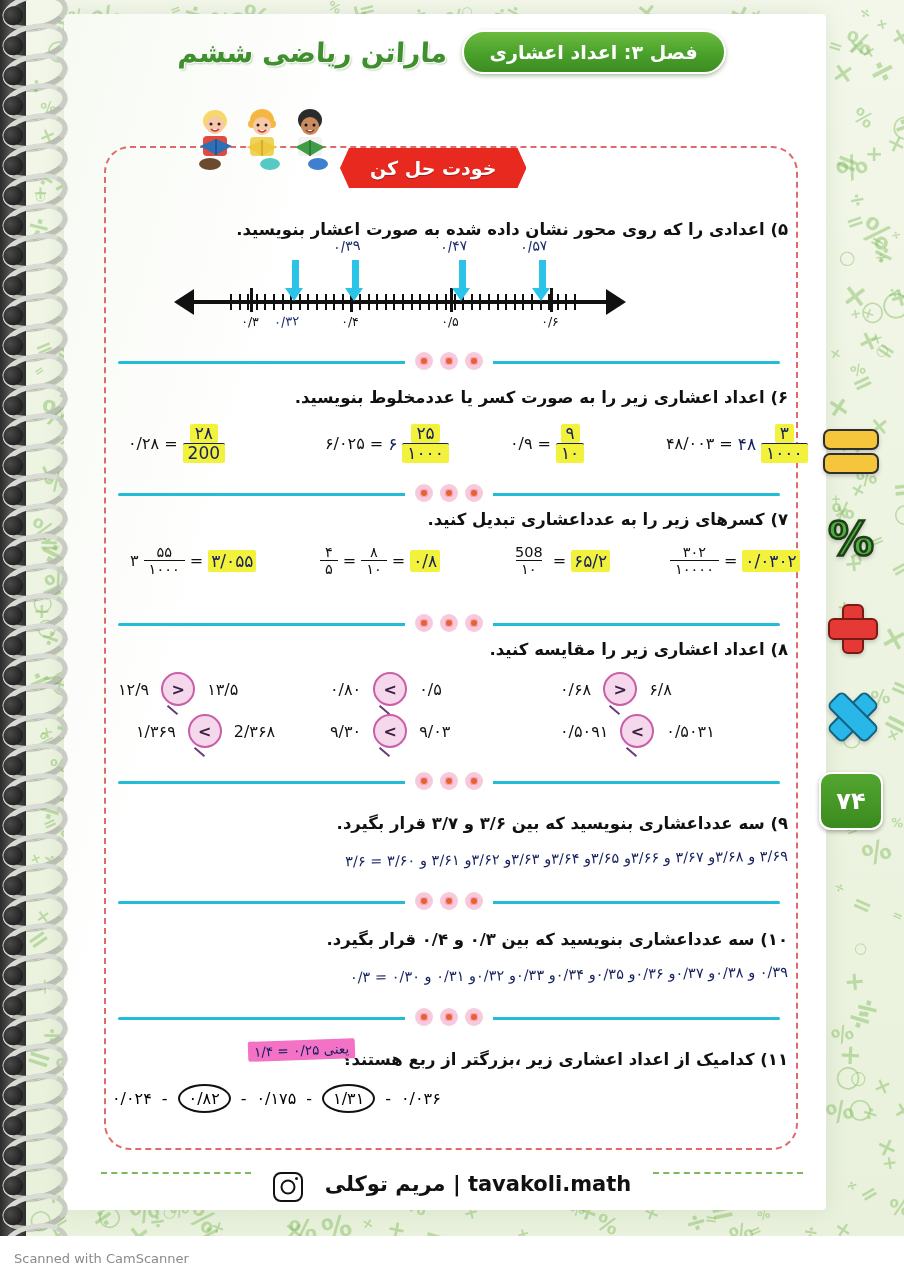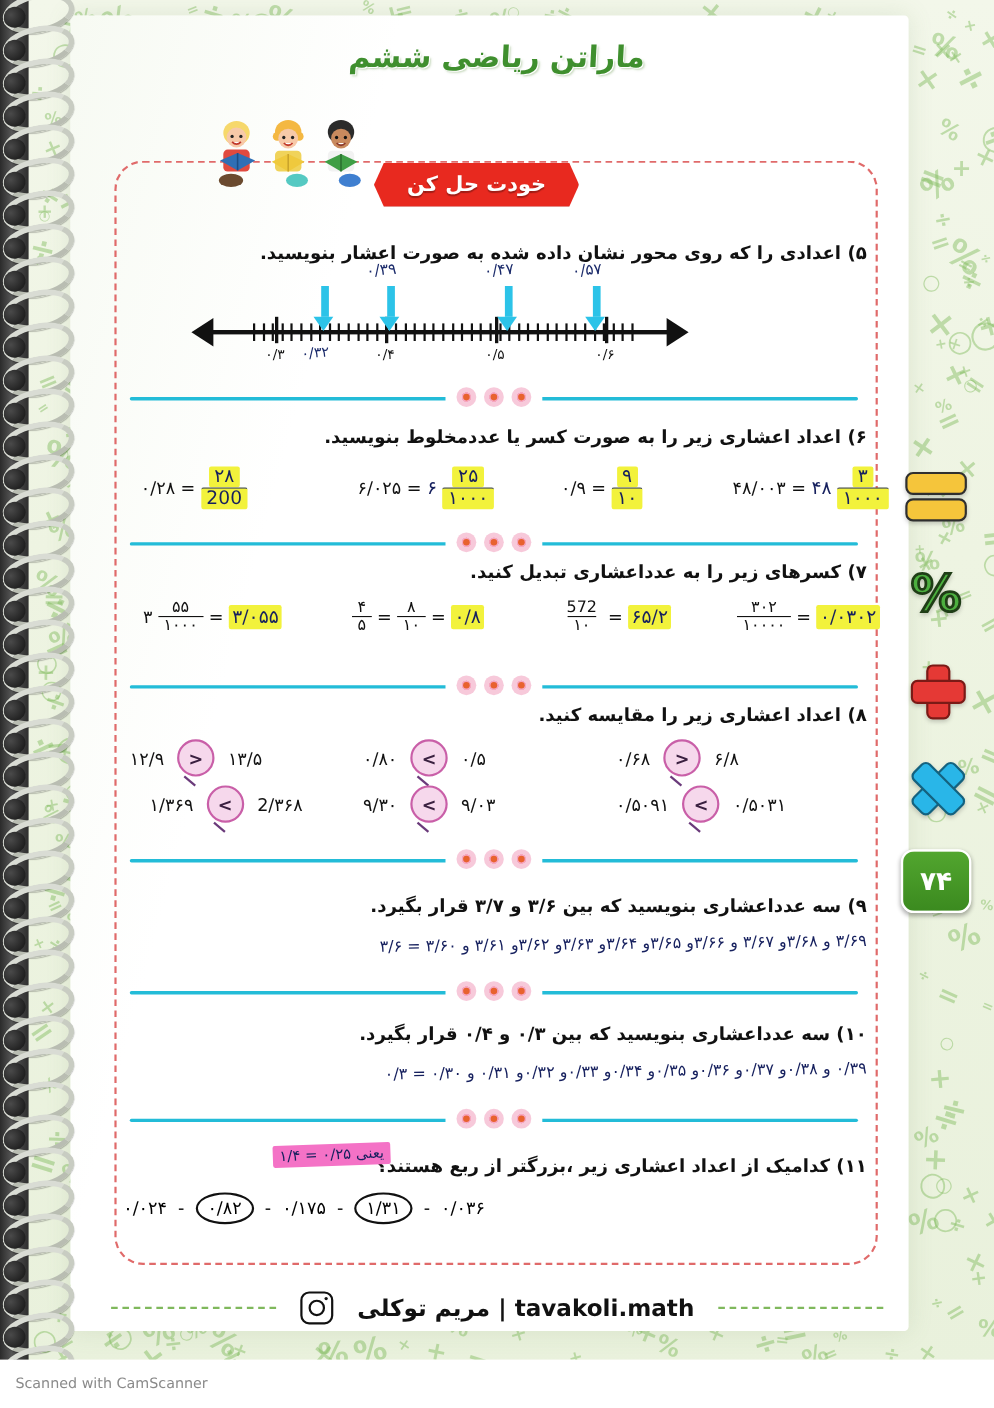--- a/index.html
+++ b/index.html
@@ -218,21 +218,21 @@
     background:linear-gradient(180deg,#52a62f,#3b8a1f);
     border:2.5px solid #ffffff;
     display:flex;align-items:center;justify-content:center;
     color:#fff;font-size:24px;font-weight:700;
     box-shadow:0 2px 4px rgba(0,0,0,.3);
   }
 
   
   .footer{
     position:absolute;left:0;right:0;bottom:74px;height:34px;
-    display:flex;align-items:center;justify-content:center;gap:22px;
+    display:flex;justify-content:center;gap:22px;
   }
   .footer .dash{flex:0 0 150px;border-top:2px dashed #7fb85c;height:0;}
   .ig-icon{
     width:26px;height:26px;border:2.5px solid #111;border-radius:8px;
     position:relative;flex:0 0 auto;
   }
   .ig-icon b{position:absolute;left:50%;top:50%;width:11px;height:11px;
     transform:translate(-50%,-50%);border:2.2px solid #111;border-radius:50%;}
   .ig-icon i{position:absolute;right:3px;top:3px;width:3.2px;height:3.2px;
     background:#111;border-radius:50%;}
@@ -592,20 +592,21 @@
     </div>
     <div class="coil" style="top: 1224px;">
       <i></i>
     </div>
     <div class="coil" style="top: 1254px;">
       <i></i>
     </div>
   </div>
 
 <div class="header-row">
+  <div class="chapter-pill">فصل ۳: اعداد اعشاری</div>
   <div class="book-title">ماراتن ریاضی ششم</div>
 </div>
 
 <div class="dashed-frame"></div>
 
 <div class="solve-banner">
   <svg class="kids" viewBox="0 0 150 74">
     <g>
       <ellipse cx="25" cy="19" rx="12" ry="11" fill="#f6d86b"></ellipse>
       <circle cx="25" cy="23" r="9" fill="#f7c9a8"></circle>
@@ -836,21 +837,21 @@
       <span>=</span>
       <span class="frac">
         <span class="num">۸</span>
         <span class="den">۱۰</span>
       </span>
       <span>=</span>
       <span class="hand hl">۰/۸</span>
     </div>
     <div class="cell" style="left: 400px; top: 4px;">
       <span class="frac">
-        <span class="num">572</span>
+        <span class="num">508</span>
         <span class="den">۱۰</span>
       </span>
       <span>=</span>
       <span class="hand hl">۶۵/۲</span>
     </div>
     <div class="cell" style="left: 560px; top: 4px;">
       <span class="frac">
         <span class="num">۳۰۲</span>
         <span class="den">۱۰۰۰۰</span>
       </span>

